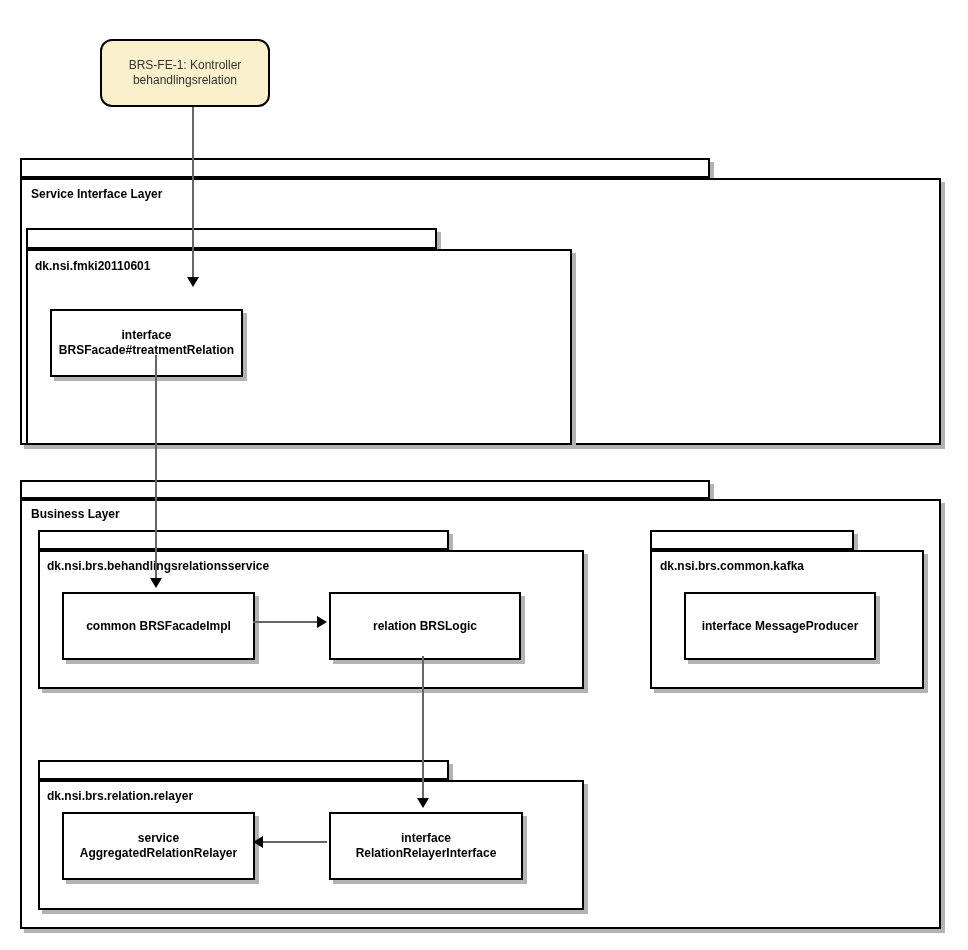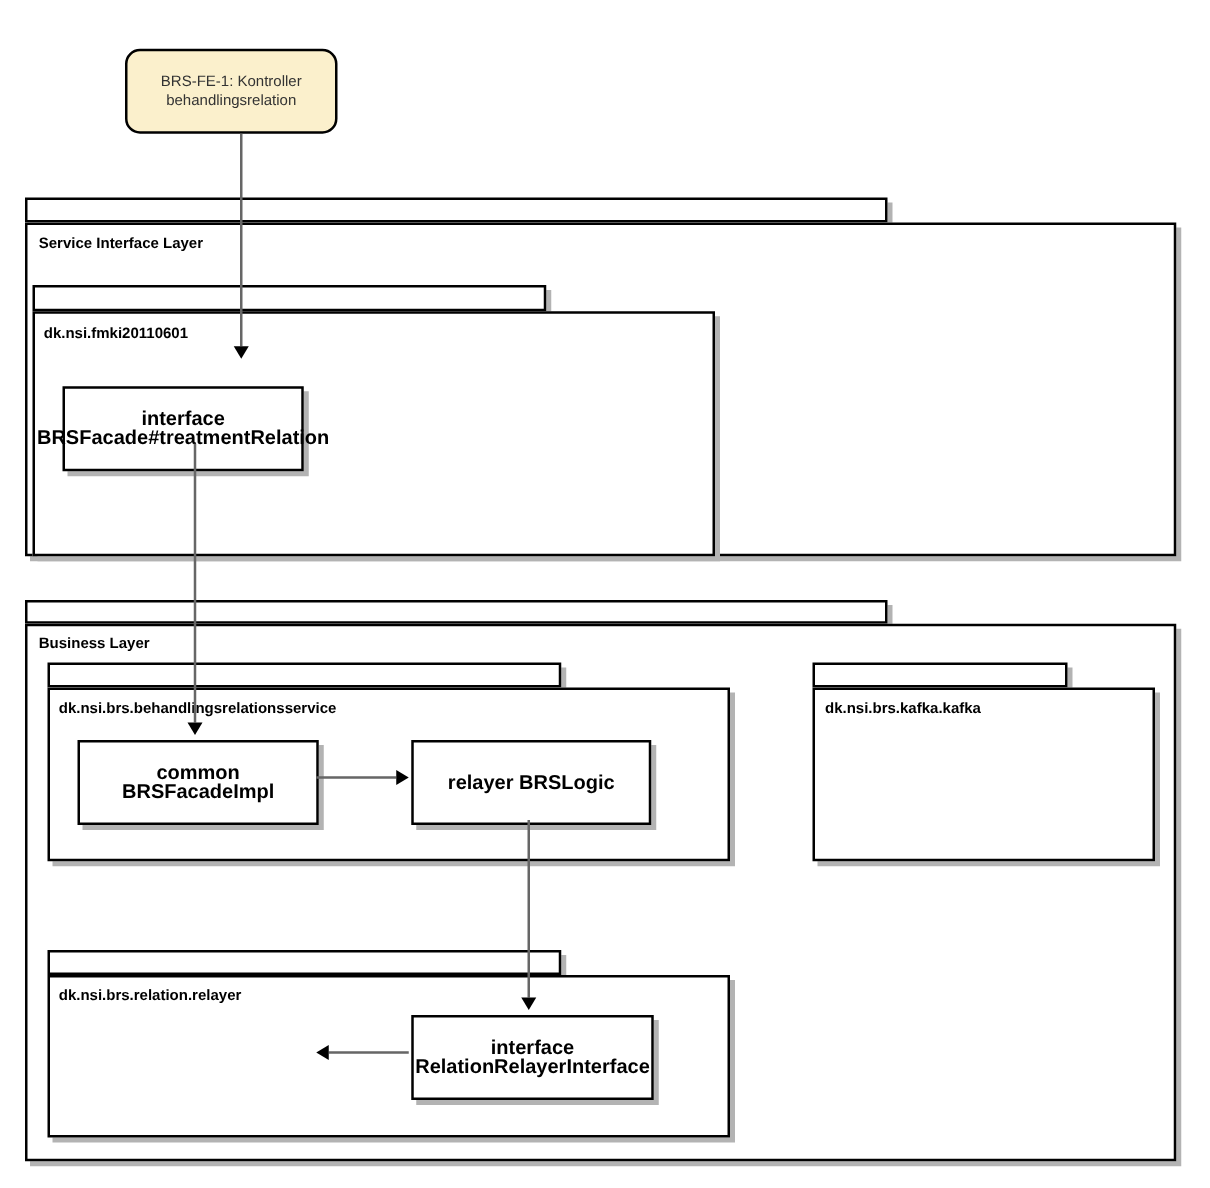--- a/index.html
+++ b/index.html
@@ -71,21 +71,21 @@
     background: var(--node-fill);
     border: 2px solid var(--node-border);
     box-shadow: 4px 4px 0 var(--shadow);
     display: flex;
     align-items: center;
     justify-content: center;
     text-align: center;
     z-index: 3;
   }
   .node-label {
-    font-size: 16px;
+    font-size: 12px;
     font-weight: bold;
     line-height: 15px;
     color: var(--label-text);
     white-space: pre-line;
   }
   
   .edge-line {
     position: absolute;
     background: var(--connector-line);
     z-index: 5;
@@ -148,38 +148,45 @@
 
       <div class="package" style="left:16px; top:29px; width:546px; height:159px;">
         <div class="pkg-tab" style="left:0; top:0; width:411px; height:20px;"></div>
         <div class="pkg-body" style="left:0; top:20px; width:546px; height:139px;">
           <div class="pkg-label" style="left:7px; top:7px;">dk.nsi.brs.behandlingsrelationsservice</div>
 
           <div class="node" style="left:22px; top:40px; width:193px; height:68px;">
             <span class="node-label">common BRSFacadeImpl</span>
           </div>
           <div class="node" style="left:289px; top:40px; width:192px; height:68px;">
-            <span class="node-label">relayer BRSLogic</span>
+            <span class="node-label">relation BRSLogic</span>
           </div>
         </div>
       </div>
 
       <div class="package" style="left:628px; top:29px; width:274px; height:159px;">
         <div class="pkg-tab" style="left:0; top:0; width:204px; height:20px;"></div>
         <div class="pkg-body" style="left:0; top:20px; width:274px; height:139px;">
-          <div class="pkg-label" style="left:8px; top:7px;">dk.nsi.brs.kafka.kafka</div>
-
+          <div class="pkg-label" style="left:8px; top:7px;">dk.nsi.brs.common.kafka</div>
+
+          <div class="node" style="left:32px; top:40px; width:192px; height:68px;">
+            <span class="node-label">interface MessageProducer</span>
+          </div>
         </div>
       </div>
 
       <div class="package" style="left:16px; top:259px; width:546px; height:150px;">
         <div class="pkg-tab" style="left:0; top:0; width:411px; height:20px;"></div>
         <div class="pkg-body" style="left:0; top:20px; width:546px; height:130px;">
           <div class="pkg-label" style="left:7px; top:7px;">dk.nsi.brs.relation.relayer</div>
 
+          <div class="node" style="left:22px; top:30px; width:193px; height:68px;">
+            <span class="node-label">service
+AggregatedRelationRelayer</span>
+          </div>
           <div class="node" style="left:289px; top:30px; width:194px; height:68px;">
             <span class="node-label">interface
 RelationRelayerInterface</span>
           </div>
         </div>
       </div>
     </div>
   </div>
 
   <div class="connector">

